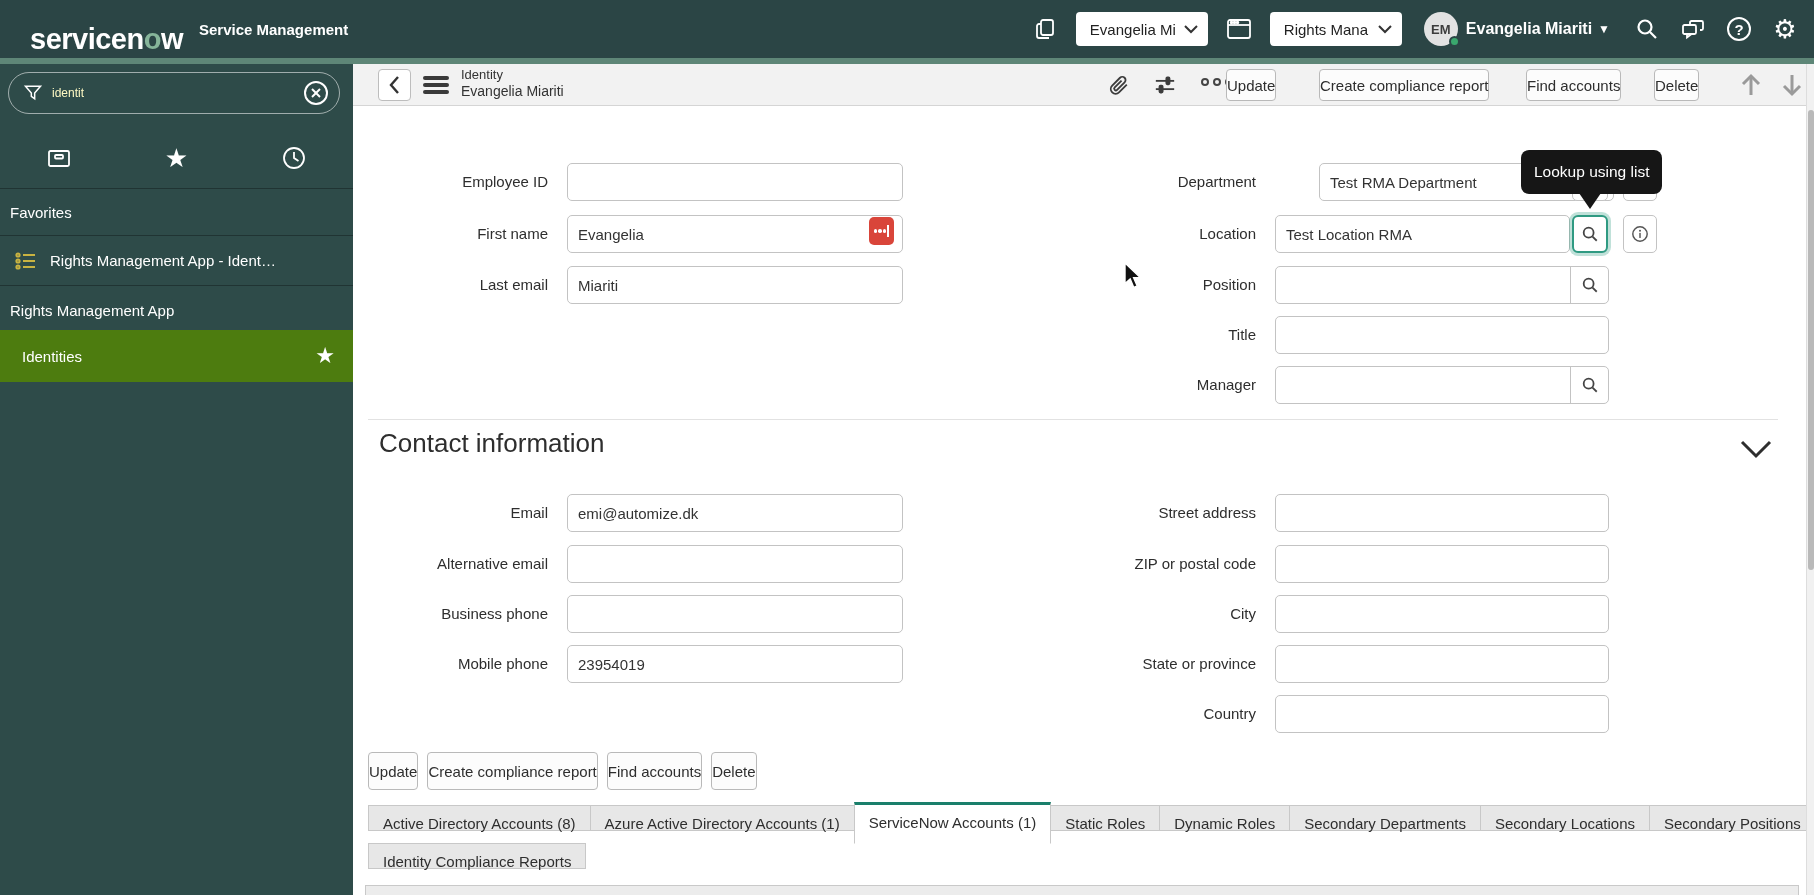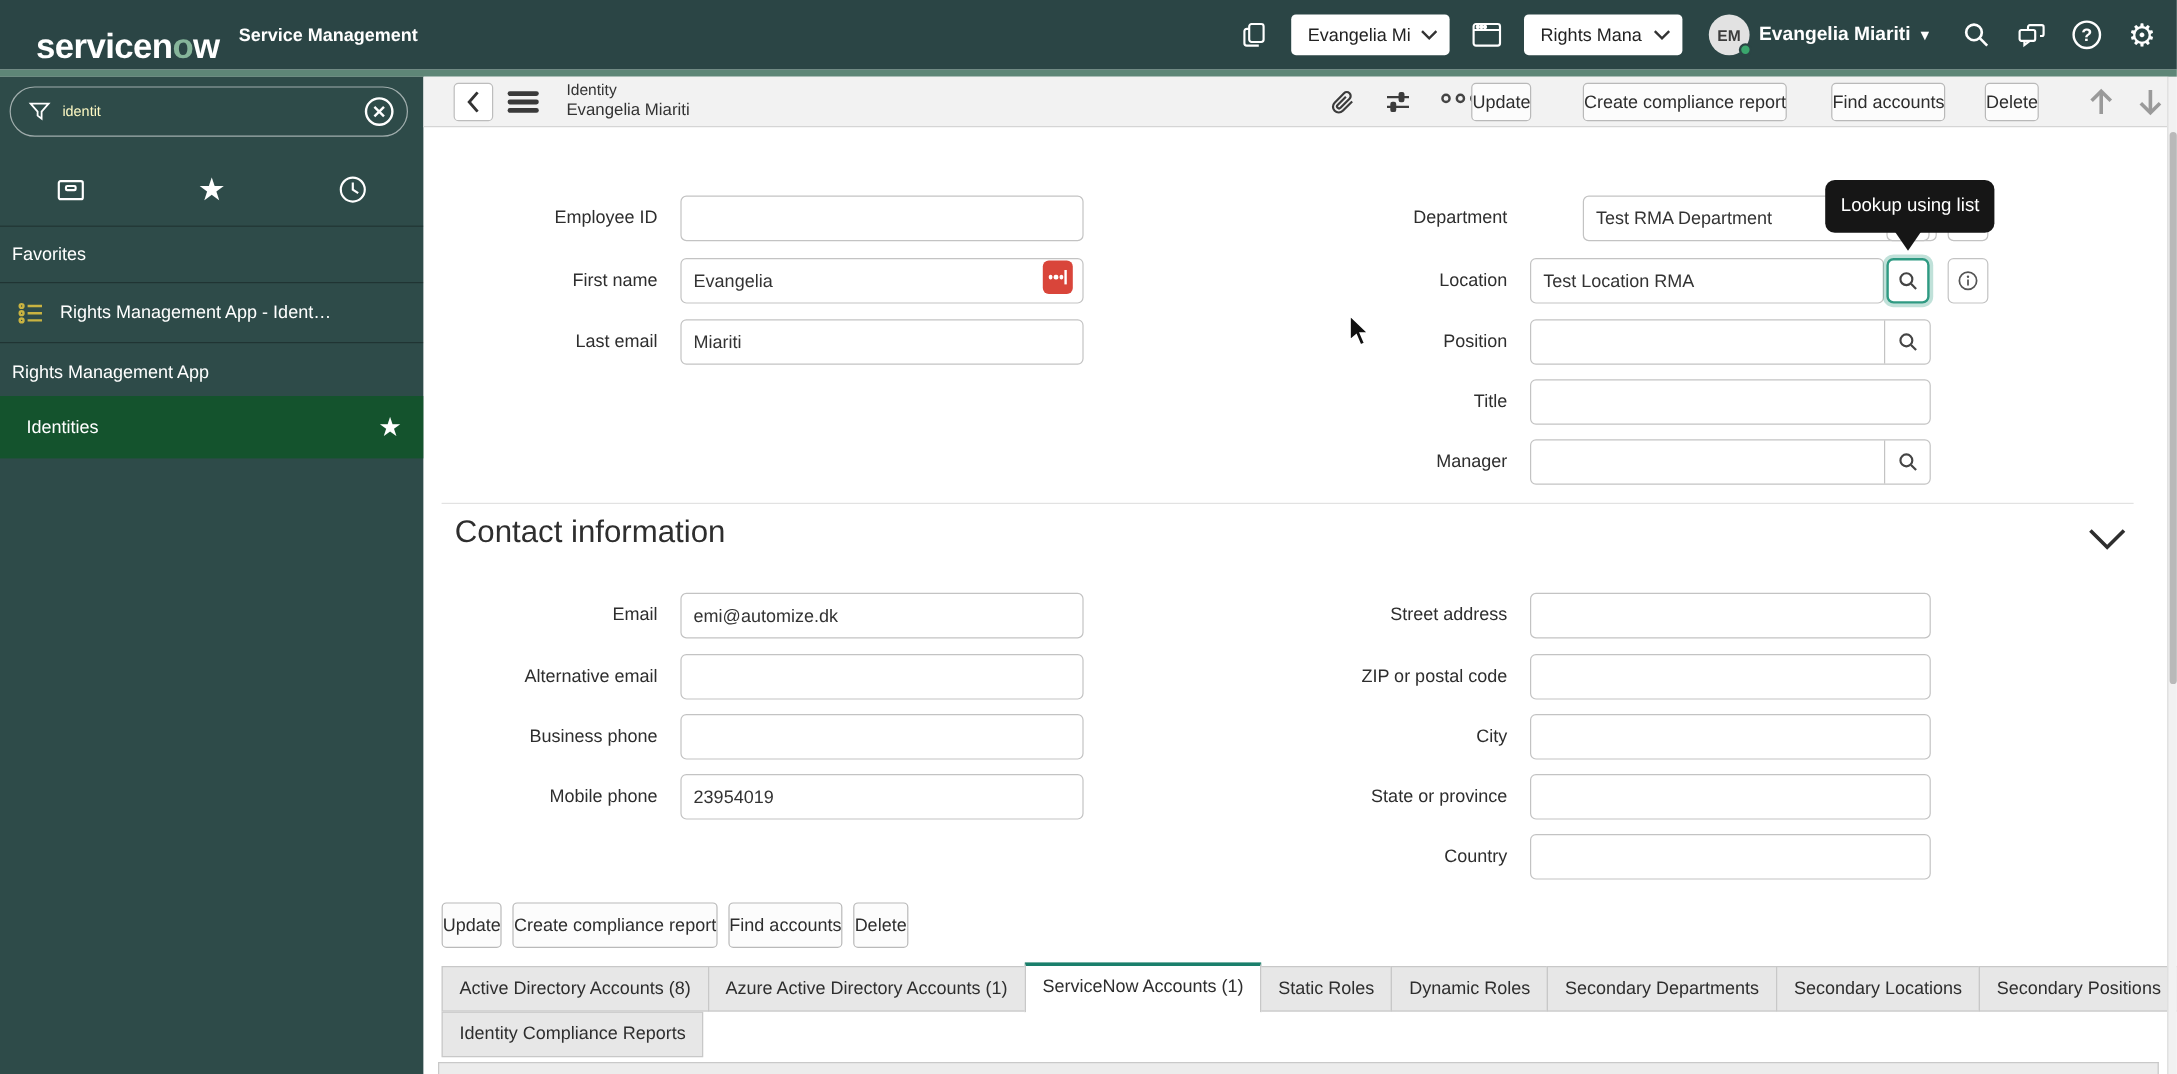--- a/index.html
+++ b/index.html
@@ -31,31 +31,31 @@
   .filter-input { flex:1; background:transparent; border:none; outline:none; color:#fef9c3; font-size:12px; margin-left:9px; font-family:"Liberation Sans",sans-serif; }
   .clear-btn { margin-right:10px; cursor:pointer; display:flex; }
   .side-tabs { position:absolute; left:0; top:66px; width:353px; height:56px; display:flex; align-items:center; justify-content:space-around; }
   .side-tabs .tabicon { width:60px; display:flex; justify-content:center; cursor:pointer; }
   .star-glyph { color:#fff; font-size:26px; line-height:26px; }
   .sep { position:absolute; left:0; width:353px; height:1px; background:rgba(0,0,0,.3); }
   .side-label { position:absolute; left:10px; font-size:15px; color:#fff; }
   .fav-item { position:absolute; left:0; top:172px; width:353px; height:49px; display:flex; align-items:center; cursor:pointer; }
   .fav-item .licon { margin-left:14px; }
   .fav-item .txt { margin-left:12px; font-size:15px; }
-  .ident-row { position:absolute; left:0; top:266px; width:353px; height:52px; background:#14532d; display:flex; align-items:center; cursor:pointer; }
+  .ident-row { position:absolute; left:0; top:266px; width:353px; height:52px; background:#4d7c0f; display:flex; align-items:center; cursor:pointer; }
   .ident-row .txt { margin-left:22px; font-size:15px; }
   .ident-row .star-glyph { position:absolute; right:18px; font-size:22px; }
 
   
   .content { position:absolute; left:353px; top:64px; width:1453px; height:831px; background:#fff; }
   .form-header { position:absolute; left:0; top:0; width:1453px; height:42px; background:#f2f2f2; border-bottom:1px solid #d5d5d5; }
   .back-btn { position:absolute; left:25px; top:5px; width:33px; height:32px; background:#fff; border:1px solid #bdbdbd; border-radius:4px; display:flex; align-items:center; justify-content:center; cursor:pointer; }
   .burger { position:absolute; left:70px; top:9px; width:26px; height:24px; display:flex; flex-direction:column; justify-content:space-between; padding:3px 0; cursor:pointer; }
   .burger i { display:block; height:4px; background:#3a3a3a; border-radius:2px; }
-  .fh-title { position:absolute; left:108px; top:3px; line-height:1.25;margin-left:11px; }
+  .fh-title { position:absolute; left:108px; top:3px; line-height:1.25; }
   .fh-title .t1 { font-size:13px; color:#333; }
   .fh-title .t2 { font-size:14px; color:#333; }
   .fh-icon { position:absolute; top:9px; cursor:pointer; }
   .more-dots { display:flex; gap:4px; }
   .more-dots i { width:8px; height:8px; border:2px solid #444; border-radius:50%; }
   .btn { background:#fcfcfc; border:1px solid #b9b9b9; border-radius:4px; color:#2e2e2e; font-size:15px; font-family:"Liberation Sans",sans-serif; padding:0 0; height:32px; cursor:pointer; }
   .fh-btn { position:absolute; top:5px; }
   .nav-arrow { position:absolute; top:8px; cursor:pointer; }
 
   
@@ -79,21 +79,21 @@
   .edit-badge s { width:2px; height:12px; background:#fff; display:block; }
   .hsep { position:absolute; left:15px; right:20px; top:313px; height:1px; background:#e2e2e2; }
   .sect-title { position:absolute; left:26px; top:322px; font-size:26px; color:#2e2e2e; }
   .sect-chevron { position:absolute; left:1385px; top:332px; cursor:pointer; }
   .footer-btns { position:absolute; left:15px; top:646px; display:flex; gap:9px; }
   .footer-btns .btn { height:38px; }
 
   
   .tabs-row1 { position:absolute; left:15px; top:699px; display:flex; }
   .tabs-row2 { position:absolute; left:15px; top:737px; display:flex; }
-  .tab { height:38px; line-height:36px; padding:0 14px; font-size:15px; color:#2e2e2e; background:#e7e7e7; border:1px solid #c8c8c8; margin-left:-1px; cursor:pointer; white-space:nowrap; }
+  .tab { height:26px; line-height:36px; padding:0 14px; font-size:15px; color:#2e2e2e; background:#e7e7e7; border:1px solid #c8c8c8; margin-left:-1px; cursor:pointer; white-space:nowrap; }
   .tab:first-child { margin-left:0; }
   .tab.active { background:#fff; border-top:3px solid #1a7f6b; margin-top:-3px; height:42px; border-bottom:1px solid #fff; position:relative; z-index:2; }
   .list-sliver { position:absolute; left:12px; top:779px; width:1434px; height:10px; border:1px solid #c9c9c9; border-bottom:none; background:#ececec; }
 
   
   .tooltip { position:absolute; left:1168px; top:44px; height:44px; line-height:44px; background:#161616; color:#fff; font-size:15.5px; padding:0 13px; border-radius:8px; z-index:20; white-space:nowrap; }
   .tooltip-arrow { position:absolute; left:1226px; top:87px; width:0; height:0; border-left:11px solid transparent; border-right:11px solid transparent; border-top:16px solid #161616; z-index:20; }
   .scrollbar { position:absolute; left:1806px; top:64px; width:8px; height:831px; background:#f1f1f1; border-left:1px solid #ddd; }
   .scroll-thumb { position:absolute; left:1px; top:46px; width:6px; height:460px; background:#b9b9b9; border-radius:3px; }
   .cursor { position:absolute; left:1124px; top:262px; z-index:99; pointer-events:none; }

